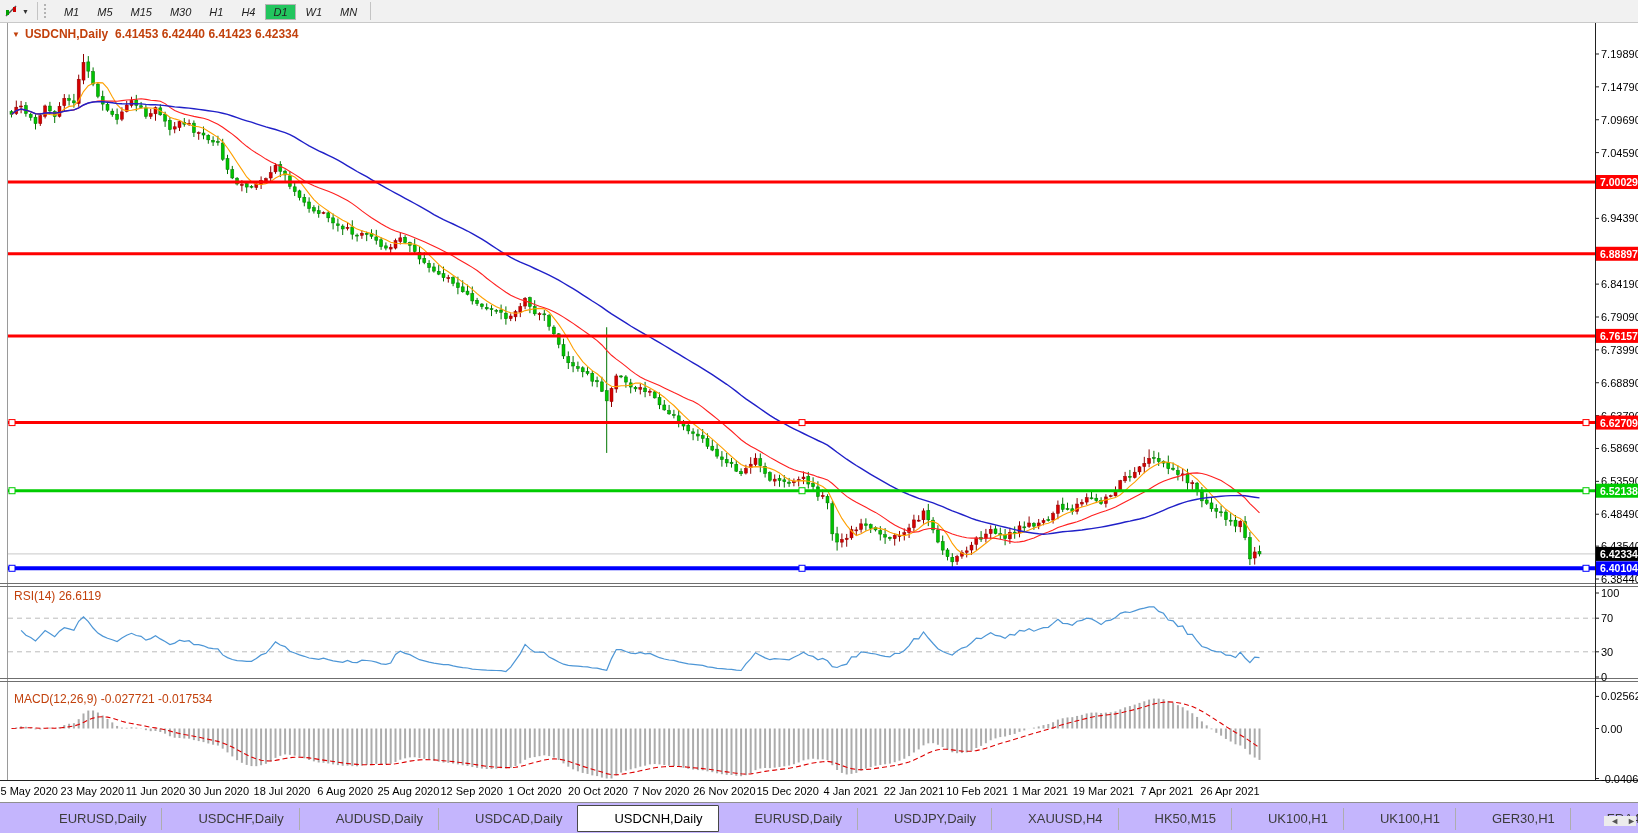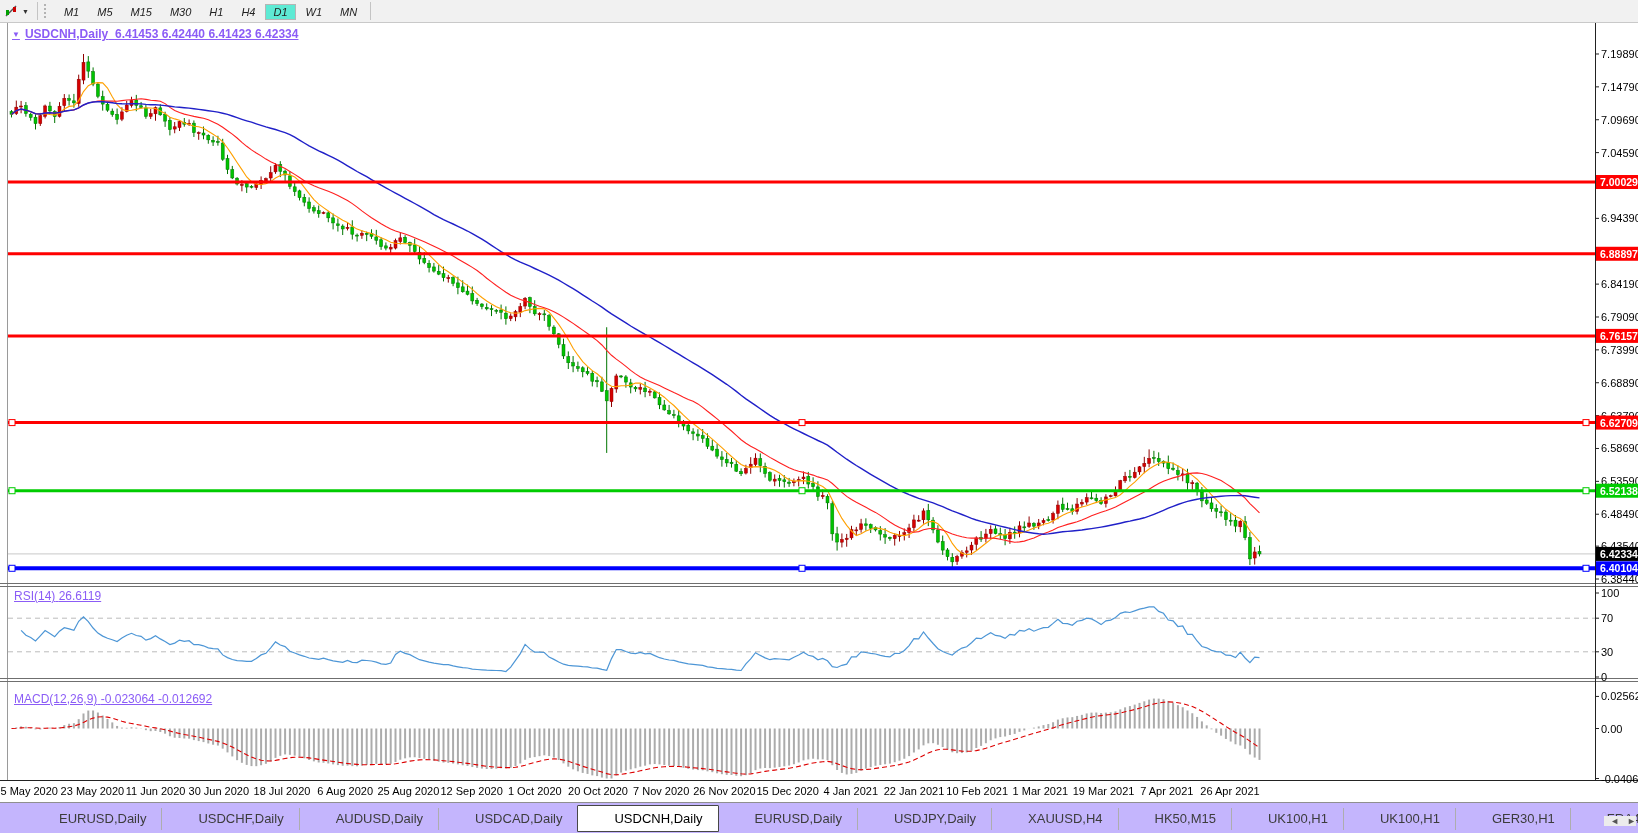--- a/index.html
+++ b/index.html
@@ -7,23 +7,23 @@
   #stage{position:relative;width:1638px;height:833px;background:#fff;}
   
   #toolbar{position:absolute;left:0;top:0;width:1638px;height:22px;background:#f1f1f1;
     border-bottom:1px solid #c9c9c9;display:flex;align-items:center;z-index:5;}
   .tool-icon{display:inline-flex;align-items:center;margin-left:4px;}
   .caret{font-size:7px;color:#333;margin:0 4px 0 3px;}
   .vsep{width:1px;height:18px;background:#c4c4c4;margin:0 4px;}
   .grip{width:4px;height:14px;border-left:2px dotted #b3b3b3;margin:0 5px 0 2px;}
   .tf-btn{font-size:11px;color:#222;background:transparent;border:1px solid transparent;
     padding:1px 7px;margin:0 1px;cursor:default;font-family:inherit;font-style:italic;}
-  .tf-btn.active{background:#5eead4;border:1px solid #b5b5b5;}
+  .tf-btn.active{background:#22c55e;border:1px solid #b5b5b5;}
   
-  .pane-label{position:absolute;z-index:4;font-size:12px;color:#8b5cf6;white-space:pre;text-decoration:underline;}
+  .pane-label{position:absolute;z-index:4;font-size:12px;color:#c2410c;white-space:pre;}
   #chart-title{left:12px;top:27px;font-weight:bold;}
   #chart-title .tri{font-size:8px;vertical-align:1px;margin-right:5px;font-weight:normal;}
   #rsi-label{left:14px;top:589px;}
   #macd-label{left:14px;top:692px;}
   
   #chart-svg{position:absolute;left:0;top:0;z-index:1;}
   
   #tabbar{position:absolute;left:0;top:802px;width:1638px;height:31px;background:#c4b5fd;
     border-top:1px solid #8f8f8f;display:flex;align-items:flex-end;padding-left:44px;
     box-sizing:border-box;overflow:hidden;z-index:5;}
@@ -983,21 +983,21 @@
         <text x="1103.6000000000001" y="795" text-anchor="middle" font-size="11" fill="#000000" font-family="&quot;Liberation Sans&quot;,&quot;DejaVu Sans&quot;,sans-serif">19 Mar 2021</text>
         <text x="1166.8000000000002" y="795" text-anchor="middle" font-size="11" fill="#000000" font-family="&quot;Liberation Sans&quot;,&quot;DejaVu Sans&quot;,sans-serif">7 Apr 2021</text>
         <text x="1230" y="795" text-anchor="middle" font-size="11" fill="#000000" font-family="&quot;Liberation Sans&quot;,&quot;DejaVu Sans&quot;,sans-serif">26 Apr 2021</text>
       </g>
     </svg>
 
   <div class="pane-label" id="chart-title"><span class="tri">▼</span><span>USDCNH,Daily</span>  <span>6.41453 6.42440 6.41423 6.42334</span></div>
 
   <div class="pane-label" id="rsi-label"><span>RSI(14)</span> <span>26.6119</span></div>
 
-  <div class="pane-label" id="macd-label"><span>MACD(12,26,9)</span> <span>-0.023064 -0.012692</span></div>
+  <div class="pane-label" id="macd-label"><span>MACD(12,26,9)</span> <span>-0.027721 -0.017534</span></div>
 
   <div id="tabbar">
     <div class="tab">EURUSD,Daily</div>
       <div class="tab">USDCHF,Daily</div>
       <div class="tab">AUDUSD,Daily</div>
       <div class="tab">USDCAD,Daily</div>
       <div class="tab active">USDCNH,Daily</div>
       <div class="tab">EURUSD,Daily</div>
       <div class="tab">USDJPY,Daily</div>
       <div class="tab">XAUUSD,H4</div>

